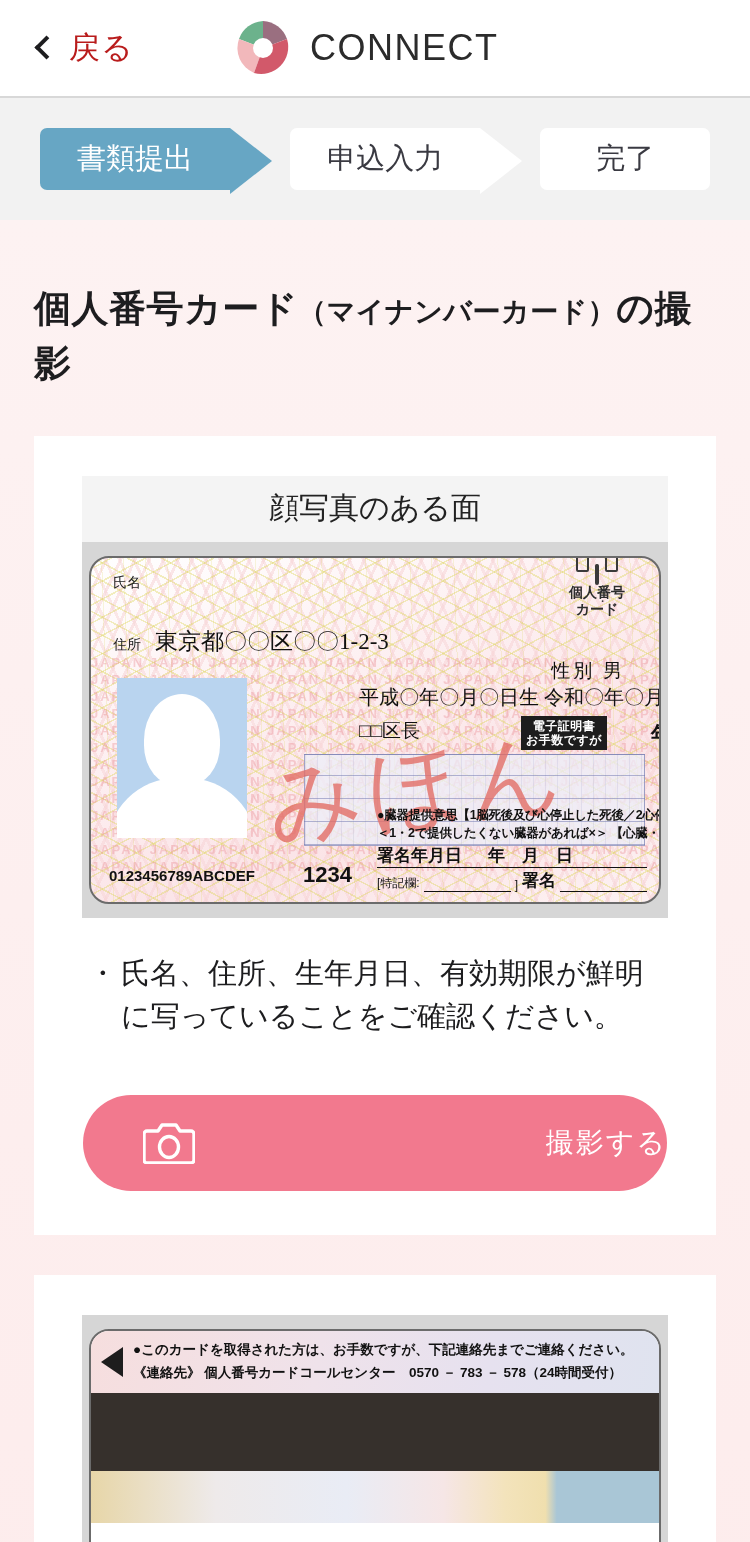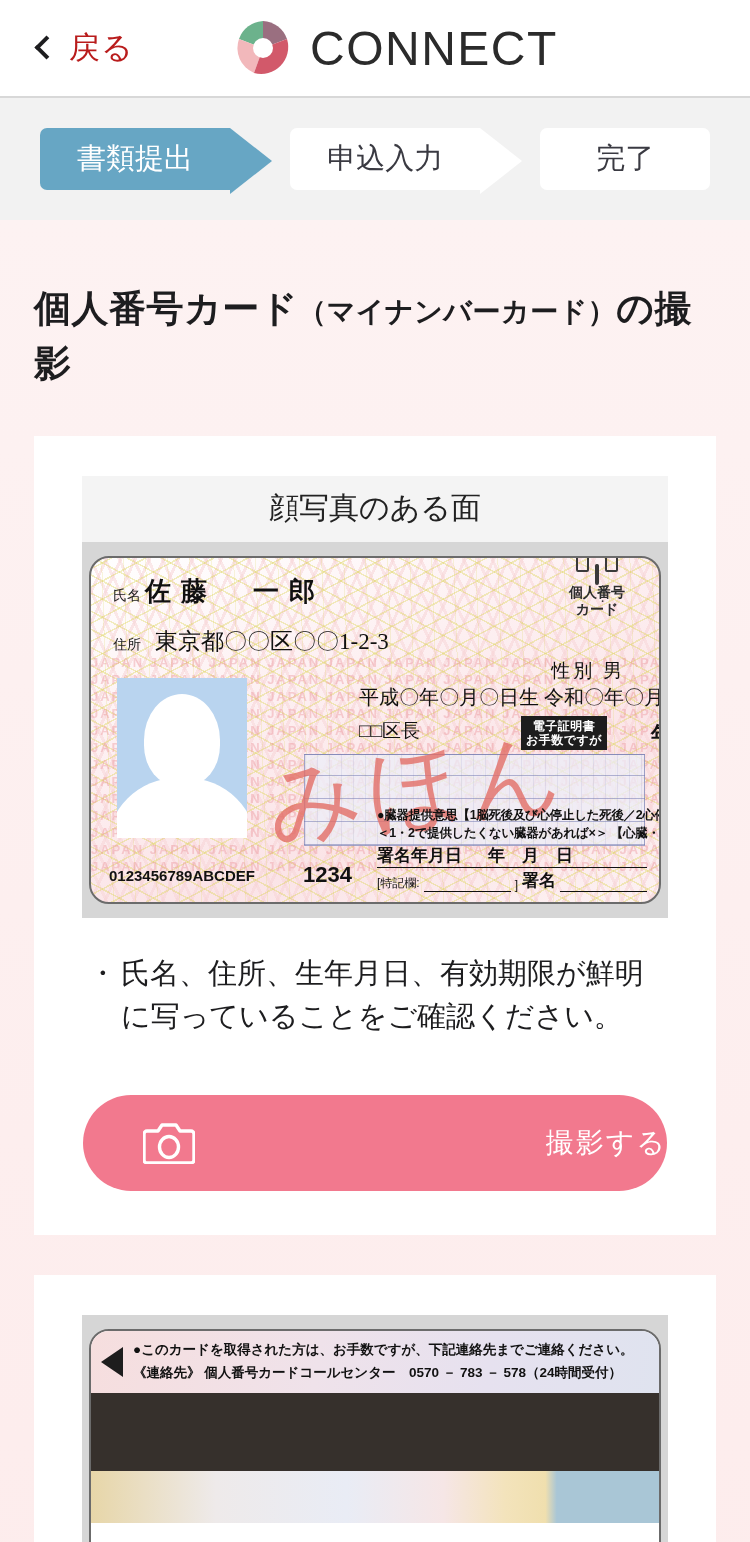--- a/index.html
+++ b/index.html
@@ -55,21 +55,21 @@
     align-items: center;
     gap: 16px;
   }
   .logo-mark {
     width: 62px;
     height: 62px;
     position: relative;
     flex: 0 0 62px;
   }
   .brand-text {
-    font-size: 48px;
+    font-size: 36px;
     letter-spacing: 1.5px;
     color: #2b2b2b;
     font-family: "Liberation Sans", "DejaVu Sans", sans-serif;
     font-weight: 400;
   }
 
   
   .steps-bar {
     background: #f2f2f2;
     height: 122px;
@@ -449,21 +449,20 @@
             JAPAN JAPAN JAPAN JAPAN JAPAN JAPAN JAPAN JAPAN JAPAN JAPAN JAPAN<br>
             JAPAN JAPAN JAPAN JAPAN JAPAN JAPAN JAPAN JAPAN JAPAN JAPAN JAPAN<br>
             JAPAN JAPAN JAPAN JAPAN JAPAN JAPAN JAPAN JAPAN JAPAN JAPAN JAPAN<br>
             JAPAN JAPAN JAPAN JAPAN JAPAN JAPAN JAPAN JAPAN JAPAN JAPAN JAPAN<br>
             JAPAN JAPAN JAPAN JAPAN JAPAN JAPAN JAPAN JAPAN JAPAN JAPAN JAPAN<br>
             JAPAN JAPAN JAPAN JAPAN JAPAN JAPAN JAPAN JAPAN JAPAN JAPAN JAPAN
           </div>
 
           <div class="c-name">
             <span class="lbl">氏名</span>
-            <span class="val">佐藤　一郎</span>
           </div>
 
           <div class="c-addr">
             <span class="lbl">住所</span>
             <span class="val">東京都〇〇区〇〇1-2-3</span>
           </div>
 
           <div class="c-photo">
             <span class="head"></span>
             <span class="body"></span>

